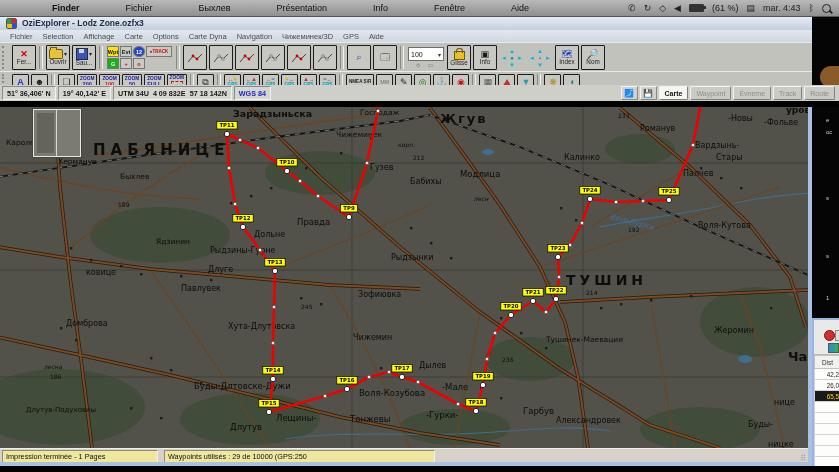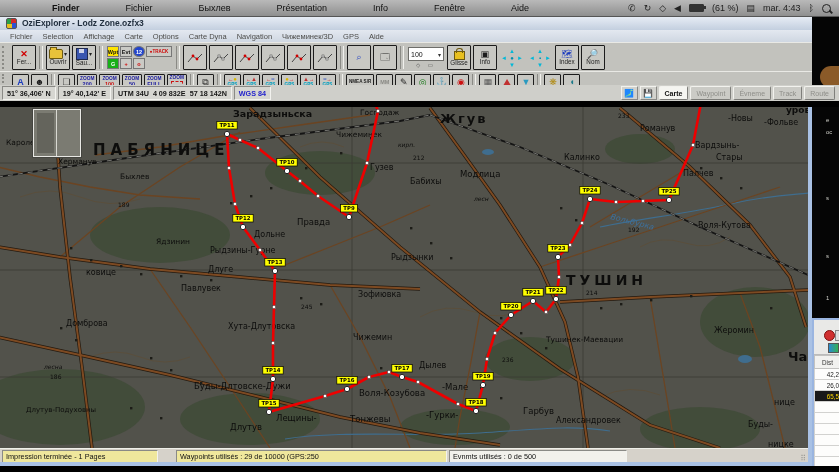--- a/index.html
+++ b/index.html
@@ -656,22 +656,21 @@
         <circle cx="669" cy="93" r="2.7" fill="#fdfdfd" stroke="#222" stroke-width="1"></circle>
         <rect x="658.8" y="80.5" width="20.4" height="7.5" fill="#ffff00" stroke="#000" stroke-width="0.7"></rect>
         <text x="669" y="86" font-size="5.4" font-weight="bold" fill="#000" text-anchor="middle" font-family="&quot;DejaVu Sans&quot;,sans-serif">TP25</text>
       </svg>
     <div id="minimap"></div>
   </div>
   <div id="map-right-frame"></div>
 
   <div id="statusbar">
     <span class="scell yellow" style="width:148px;">Impression terminée - 1 Pages</span>
-    <span class="scell yellow" style="width:263px;margin-left:18px;">Waypoints utilisés : 29 de 10000  (GPS:250</span>
-    <span class="scell plain" style="width:170px;">Evnmts utilisés : 0 de 500</span>
+    <span class="scell yellow" style="width:263px;margin-left:6px;">Waypoints utilisés : 29 de 10000  (GPS:250</span>
     <span class="sgrip">⠿</span>
   </div>
   <div id="win-bottom"></div>
 
   <div id="blackTR" class="blackstrip">
     <span class="blob"></span>
   </div>
   <div id="blackMR" class="blackstrip">
       <span style="top: 10px; left: 14px;">e</span>
       <span style="top: 22px; left: 14px;">oc</span>

